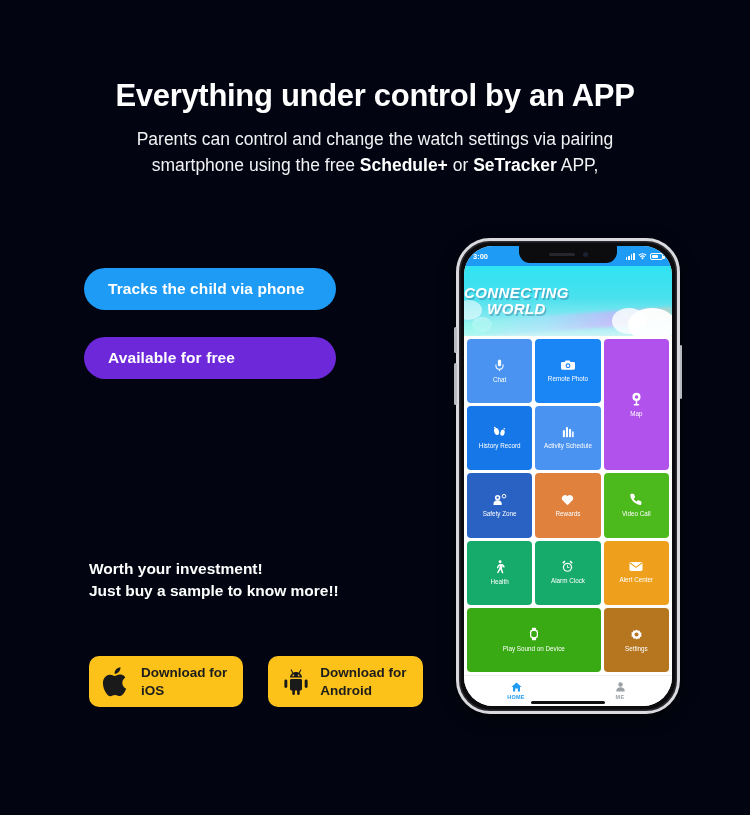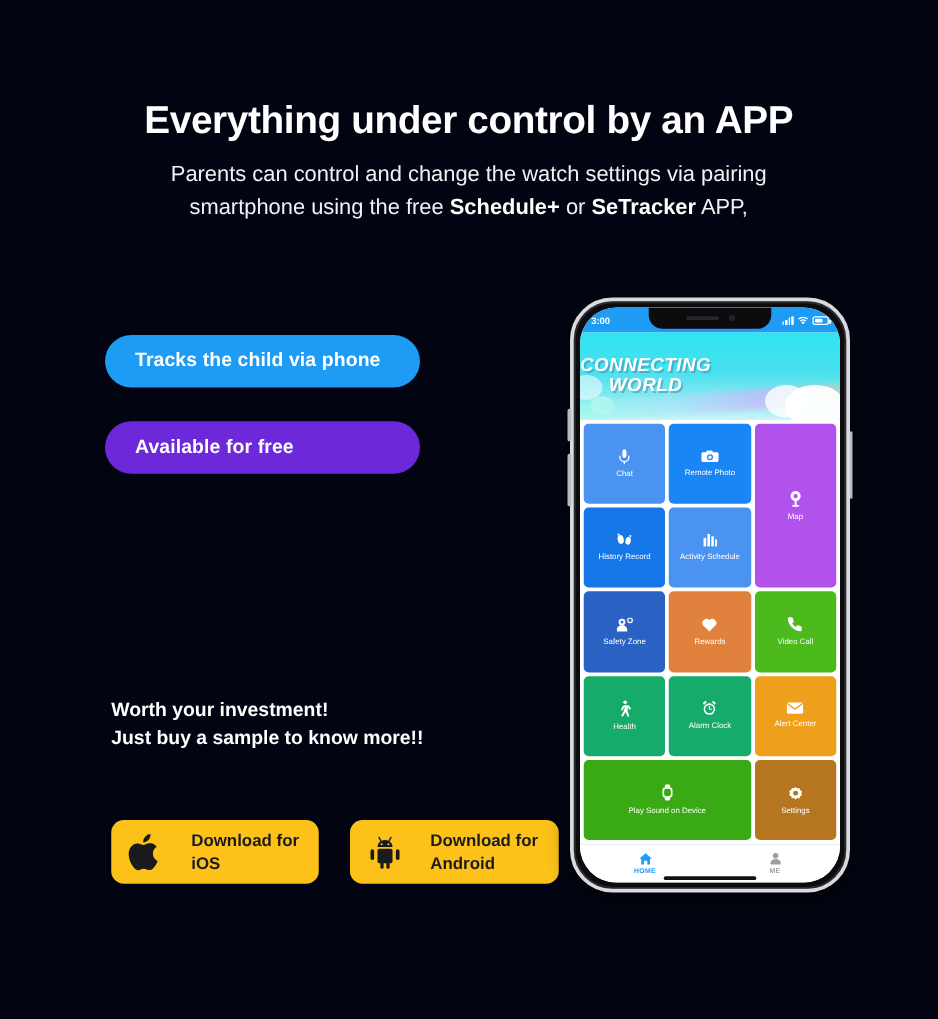--- a/index.html
+++ b/index.html
@@ -37,21 +37,21 @@
   
   .tagline {
     position:absolute; left:89px; top:558px; width:330px;
     font-size:15.5px; font-weight:bold; line-height:1.42; color:#ffffff;
   }
 
   
   .stores { position:absolute; left:89px; top:656px; display:flex; gap:25px; }
   .store-btn {
     background:#fcc219; border-radius:10px; height:51px; display:flex;
-    align-items:center; gap:21px; padding:0 16px 0 13px; color:#1a1a1a;
+    align-items:center; gap:9px; padding:0 16px 0 13px; color:#1a1a1a;
     cursor:pointer;
   }
   .store-btn .lbl {
     font-size:13.5px; font-weight:bold; line-height:1.28; color:#1c1c1c;
     white-space:pre-line;
   }
   .store-ico { width:30px; height:34px; display:block; flex:none; }
 
   
   .phone {

